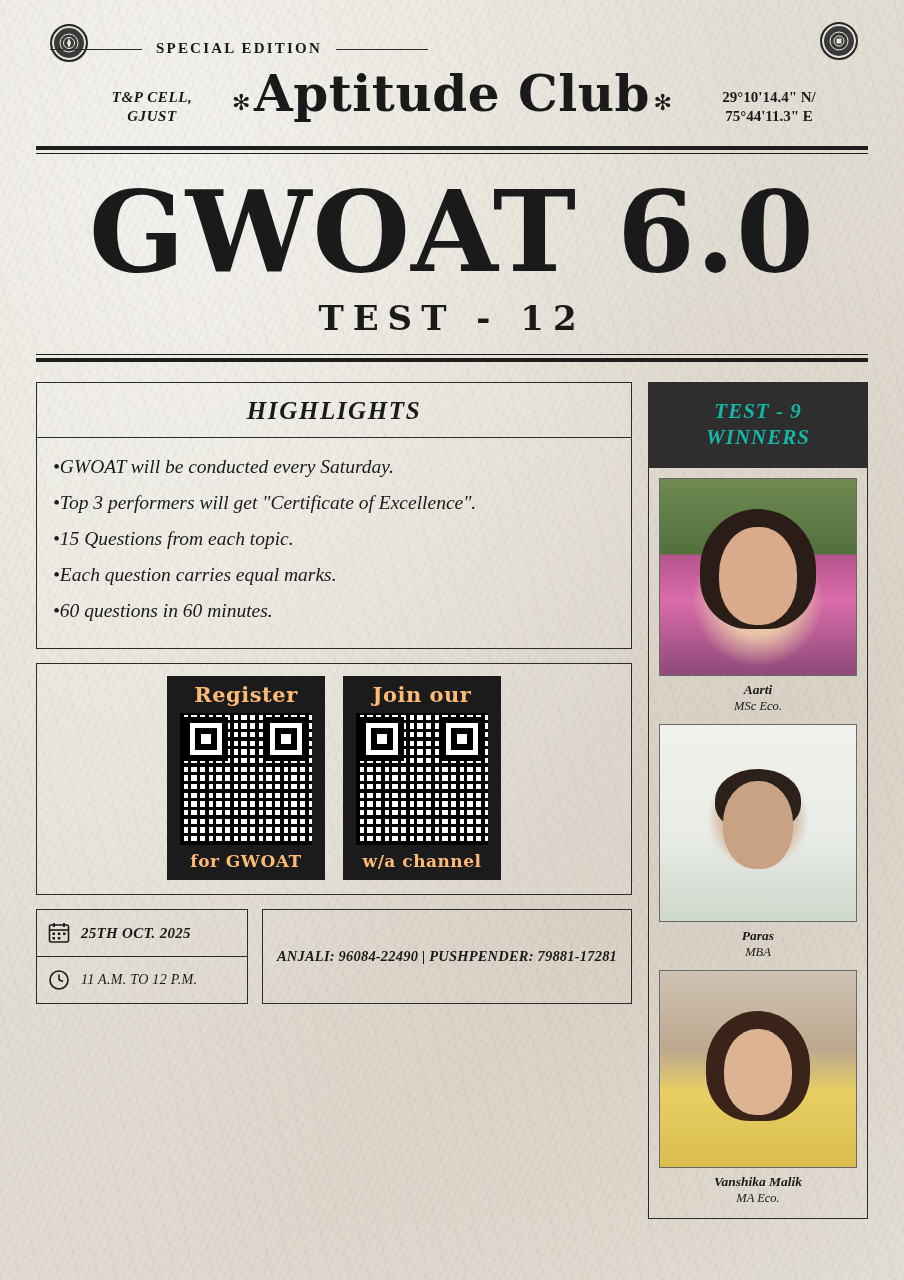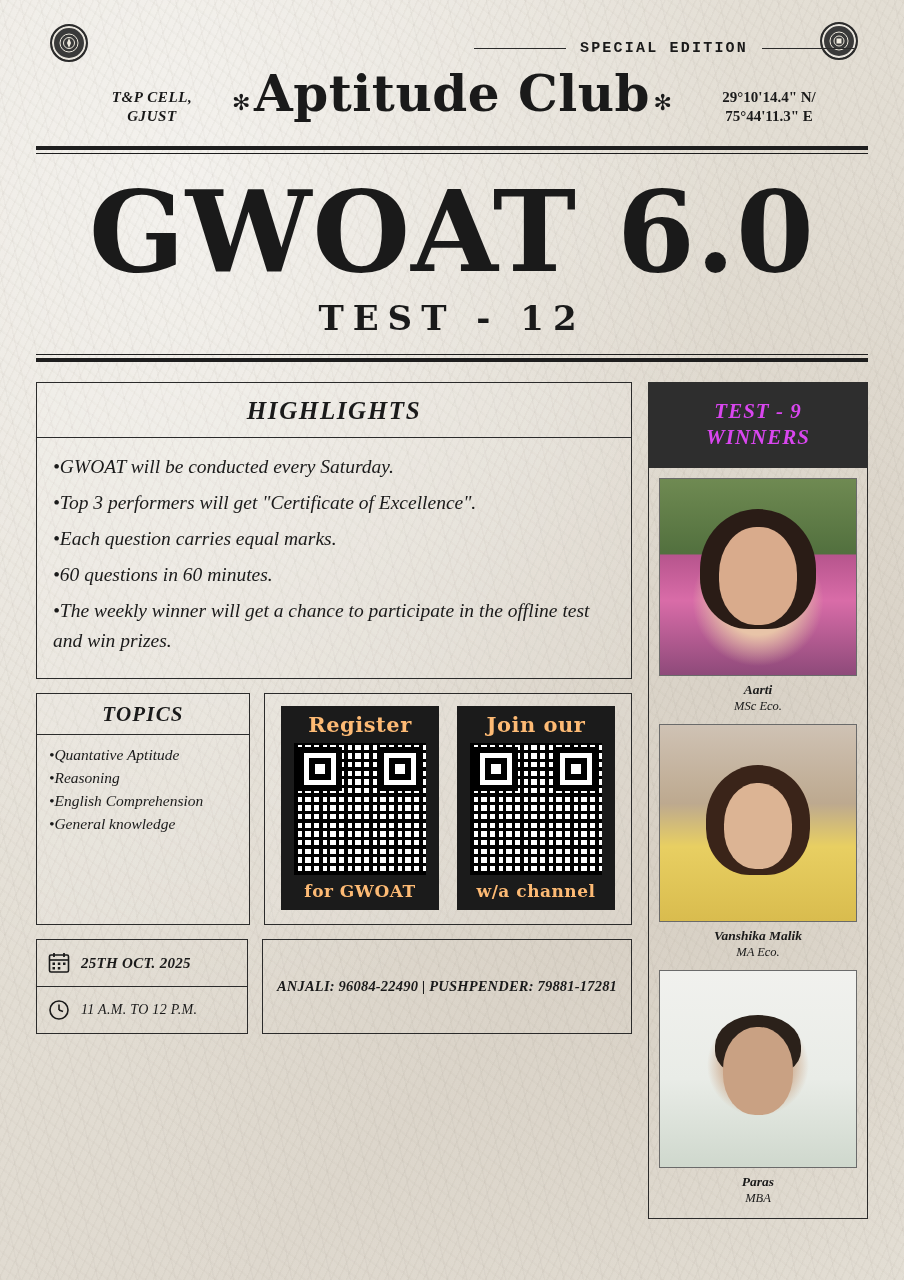--- a/index.html
+++ b/index.html
@@ -59,25 +59,25 @@
     text-align: center;
     line-height: 7px;
     font-family: "Liberation Sans", sans-serif;
   }
   .seal.left { left: 14px; top: 6px; }
   .seal.right { right: 10px; top: 4px; }
 
   .special-edition {
     position: absolute;
     left: 0; right: 0; top: 22px;
-    text-align: right;
+    text-align: left;
     font-size: 15px;
     font-weight: bold;
     letter-spacing: 2.2px;
-    font-family: Liberation Mono, monospace;
+    font-family: Liberation Serif, serif;
   }
   .se-rule {
     display: inline-block;
     width: 92px;
     height: 1px;
     background: #2b2b2b;
     vertical-align: middle;
     margin: 0 14px;
   }
   .mh-title {
@@ -296,21 +296,21 @@
     font-style: italic;
     font-weight: bold;
     font-size: 14.5px;
     letter-spacing: .2px;
     text-align: center;
   }
 
   
   .winners-head {
     background: #2e2e2e;
-    color: #d946ef;
+    color: #14b8a6;
     text-align: center;
     font-style: italic;
     font-weight: bold;
     font-size: 21px;
     line-height: 26px;
     letter-spacing: 1px;
     padding: 16px 0 18px;
   }
   .winners-wrap {
     border: 1.5px solid #2b2b2b;
@@ -432,36 +432,27 @@
 
     <div class="body-grid">
 
       <div class="col-left">
 
         <div class="box">
           <div class="highlights-head">HIGHLIGHTS</div>
           <div class="highlights-body">
             <div class="hl-item">•GWOAT will be conducted every Saturday.</div>
             <div class="hl-item">•Top 3 performers will get "Certificate of Excellence".</div>
+            <div class="hl-item">•15 Questions from each topic.</div>
             <div class="hl-item">•Each question carries equal marks.</div>
             <div class="hl-item">•60 questions in 60 minutes.</div>
-            <div class="hl-item">•The weekly winner will get a chance to participate in the offline test and win prizes.</div>
           </div>
         </div>
 
         <div class="row2">
-          <div class="box topics-box">
-            <div class="topics-head">TOPICS</div>
-            <div class="topics-body">
-              <div class="topic-item">•Quantative Aptitude</div>
-              <div class="topic-item">•Reasoning</div>
-              <div class="topic-item">•English Comprehension</div>
-              <div class="topic-item">•General knowledge</div>
-            </div>
-          </div>
 
           <div class="box qr-box">
             <div class="qr-card">
               <div class="qr-label">Register</div>
               <div class="qr-code"></div>
               <div class="qr-label small">for GWOAT</div>
             </div>
             <div class="qr-card">
               <div class="qr-label">Join our</div>
               <div class="qr-code"></div>
@@ -519,36 +510,36 @@
               <div class="bgA"></div>
               <div class="w-hair hA"></div>
               <div class="face fA"></div>
             </div>
             <div class="w-name">Aarti</div>
             <div class="w-course">MSc Eco.</div>
           </div>
 
           <div class="winner">
             <div class="w-photo">
+              <div class="bgB"></div>
+              <div class="w-hair hB"></div>
+              <div class="face fB"></div>
+            </div>
+            <div class="w-name">Paras</div>
+            <div class="w-course">MBA</div>
+          </div>
+
+          <div class="winner">
+            <div class="w-photo">
               <div class="bgC"></div>
               <div class="w-hair hC"></div>
               <div class="face fC"></div>
             </div>
             <div class="w-name">Vanshika Malik</div>
             <div class="w-course">MA Eco.</div>
           </div>
 
-          <div class="winner">
-            <div class="w-photo">
-              <div class="bgB"></div>
-              <div class="w-hair hB"></div>
-              <div class="face fB"></div>
-            </div>
-            <div class="w-name">Paras</div>
-            <div class="w-course">MBA</div>
-          </div>
-
         </div>
       </div>
 
     </div>
   </div>
 </div>
 
 </body></html>

